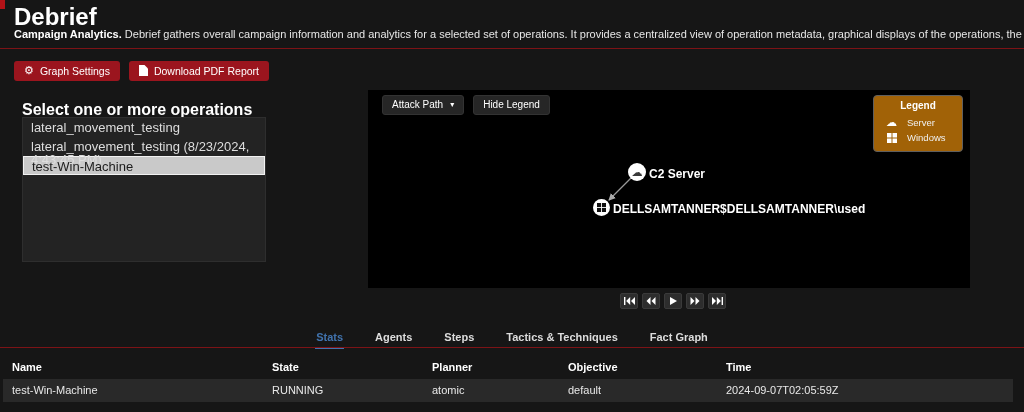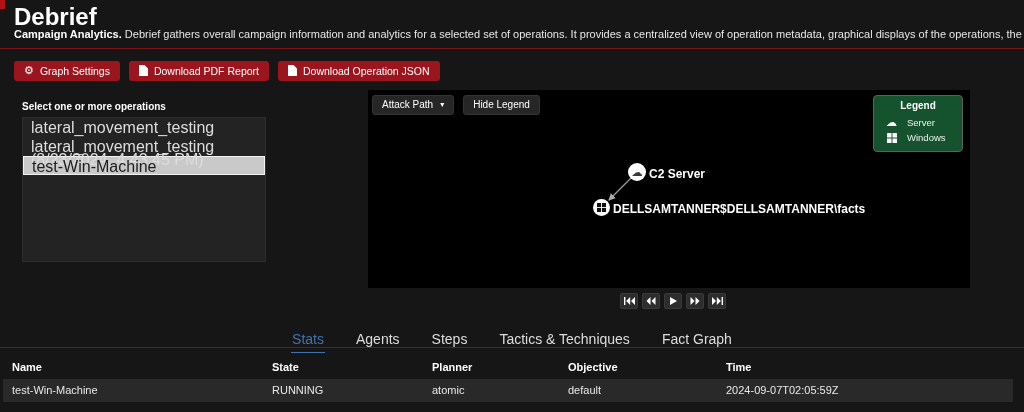--- a/index.html
+++ b/index.html
@@ -16,55 +16,55 @@
   .red-hr { left:0; width:1024px; height:1px; background:#7d1316; }
   #hr-top { top:48px; }
   #hr-tabs { top:347px; }
 
   #toolbar { left:14px; top:61px; display:flex; gap:9px; }
   .red-btn { display:inline-flex; align-items:center; gap:6px; background:#9b151e;
     color:#fff; border:none; font-family:inherit; font-size:10.5px; padding:4px 10px 5px;
     border-radius:3px; cursor:pointer; height:20px; }
   .red-btn .ico { font-size:11px; line-height:1; display:inline-flex; }
 
-  #ops-label { left:22px; top:101px; font-size:10px; font-weight:bold; color:#fff; }
+  #ops-label { left:22px; top:101px; font-size:16px; font-weight:bold; color:#fff; }
   #ops-list { left:22px; top:117px; width:244px; height:145px; background:#232323;
     border:1px solid #2e2e2e; overflow:hidden; }
-  .op-item { font-size:16px; color:#ddd; padding:3px 8px; height:19px; line-height:13px; cursor:pointer; }
+  .op-item { font-size:13px; color:#ddd; padding:3px 8px; height:19px; line-height:13px; cursor:pointer; }
   .op-item.selected { background:#c9c9c9; color:#1c1c1c; border:1px solid #f2f2f2; }
 
   #graph-panel { left:368px; top:90px; width:602px; height:198px; background:#000; }
-  #graph-controls { position:absolute; left:4px; top:5px; display:flex; gap:9px;align-items:center; }
+  #graph-controls { position:absolute; left:14px; top:5px; display:flex; gap:9px;align-items:center; }
   .gray-btn { display:inline-flex; align-items:center; gap:7px; background:#262626; color:#fff;
     border:1px solid #333; font-family:inherit; font-size:10px; padding:3px 9px 4px;
     border-radius:3px; cursor:pointer; height:20px; }
   .chev { font-size:8px; }
 
-  #legend { position:absolute; top:5px; right:7px; width:90px; background:#14532d;
+  #legend { position:absolute; top:5px; right:7px; width:90px; background:#a16207;
     border:1px solid #5f5f5f; border-radius:4px; padding:4px 0 6px; }
   #legend-title { text-align:center; font-size:10px; font-weight:bold; color:#fff; margin-bottom:4px; }
   .legend-row { display:flex; align-items:center; gap:9px; padding:2px 0 2px 11px; font-size:9.5px; color:#f0f0f0; }
   .legend-row .lg-ico { width:13px; display:inline-flex; justify-content:center; color:#fff; font-size:11px; line-height:1; }
 
   .node-circle { position:absolute; background:#fff; border-radius:50%;
     display:flex; align-items:center; justify-content:center; }
   #node-c2 { left:260px; top:73px; width:18px; height:18px; }
   #node-c2 .cloud { color:#3a3a3a; font-size:11px; line-height:1; }
   #node-win { left:225px; top:109px; width:17px; height:17px; }
   .node-label { position:absolute; font-size:12px; font-weight:bold; color:#fff; white-space:nowrap; }
   #node-c2-label { left:281px; top:77px; }
   #node-win-label { left:245px; top:112px; }
 
   #playback { left:620px; top:293px; display:flex; gap:4px; }
   .pb-btn { width:18px; height:16px; background:#2d2d2d; border:1px solid #3a3a3a; border-radius:2px;
     display:inline-flex; align-items:center; justify-content:center; cursor:pointer; padding:0; }
   .pb-btn svg { display:block; }
 
   #tabs { left:0; top:329px; width:1024px; display:flex; justify-content:center; gap:30px; }
-  .tab { font-size:14px; color:#ddd; padding:2px 1px 5px; cursor:pointer; }
+  .tab { font-size:11px; color:#ddd; padding:2px 1px 5px; cursor:pointer;font-weight:bold; }
   .tab.active { color:#4173ae; border-bottom:1px solid #4173ae; }
 
   #stats-table { left:3px; top:356px; width:1010px; border-collapse:collapse; table-layout:fixed; }
   #stats-table th { text-align:left; font-size:11px; color:#fff; font-weight:bold; padding:5px 4px 6px 9px; }
   #stats-table td { font-size:11px; color:#e8e8e8; padding:5px 4px 6px 9px; }
   #stats-table tbody tr { background:#292929; }
 </style>
 </head>
 <body>
 
@@ -81,28 +81,20 @@
       <span class="ico">⚙</span>
       <span>Graph Settings</span>
     </button>
     <button class="red-btn">
       <span class="ico">
         <svg width="9" height="11" viewBox="0 0 9 11">
           <path d="M0,0 L5.5,0 L9,3.5 L9,11 L0,11 z" fill="#fff"></path>
         </svg>
       </span>
       <span>Download PDF Report</span>
-    </button>
-    <button class="red-btn">
-      <span class="ico">
-        <svg width="9" height="11" viewBox="0 0 9 11">
-          <path d="M0,0 L5.5,0 L9,3.5 L9,11 L0,11 z" fill="#fff"></path>
-        </svg>
-      </span>
-      <span>Download Operation JSON</span>
     </button>
   </div>
 
 <div class="abs" id="ops-label">Select one or more operations</div>
 <div class="abs" id="ops-list">
     <div class="op-item">lateral_movement_testing</div>
     <div class="op-item">lateral_movement_testing (8/23/2024, 4:43:45 PM)</div>
     <div class="op-item selected">test-Win-Machine</div>
   </div>
 
@@ -151,21 +143,21 @@
   <div class="node-label" id="node-c2-label">C2 Server</div>
 
   <div class="node-circle" id="node-win">
     <svg width="9" height="9" viewBox="0 0 10 10">
       <rect x="0" y="0" width="4.5" height="4.5" fill="#111"></rect>
       <rect x="5.5" y="0" width="4.5" height="4.5" fill="#111"></rect>
       <rect x="0" y="5.5" width="4.5" height="4.5" fill="#111"></rect>
       <rect x="5.5" y="5.5" width="4.5" height="4.5" fill="#111"></rect>
     </svg>
   </div>
-  <div class="node-label" id="node-win-label">DELLSAMTANNER$DELLSAMTANNER\facts</div>
+  <div class="node-label" id="node-win-label">DELLSAMTANNER$DELLSAMTANNER\used</div>
 </div>
 
 <div class="abs" id="playback">
     <button class="pb-btn">
       <span>
         <svg width="11" height="8" viewBox="0 0 11 8">
           <rect x="0" y="0" width="1.4" height="8" fill="#fff"></rect>
           <polygon points="6.2,0 2.2,4 6.2,8" fill="#fff"></polygon>
           <polygon points="11,0 7,4 11,8" fill="#fff"></polygon>
         </svg>

